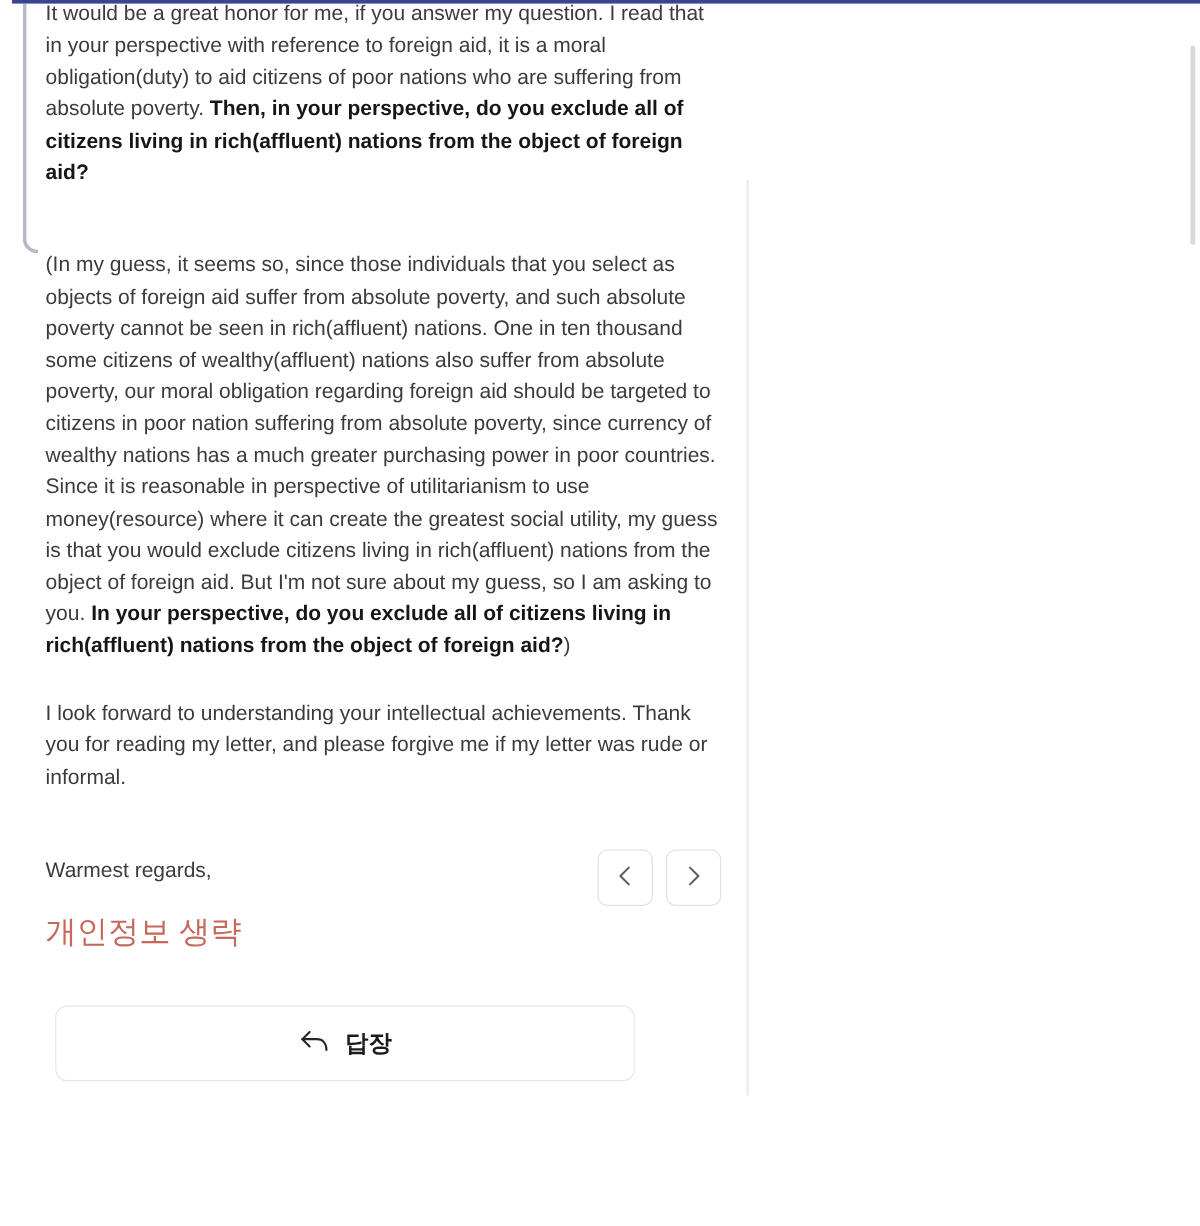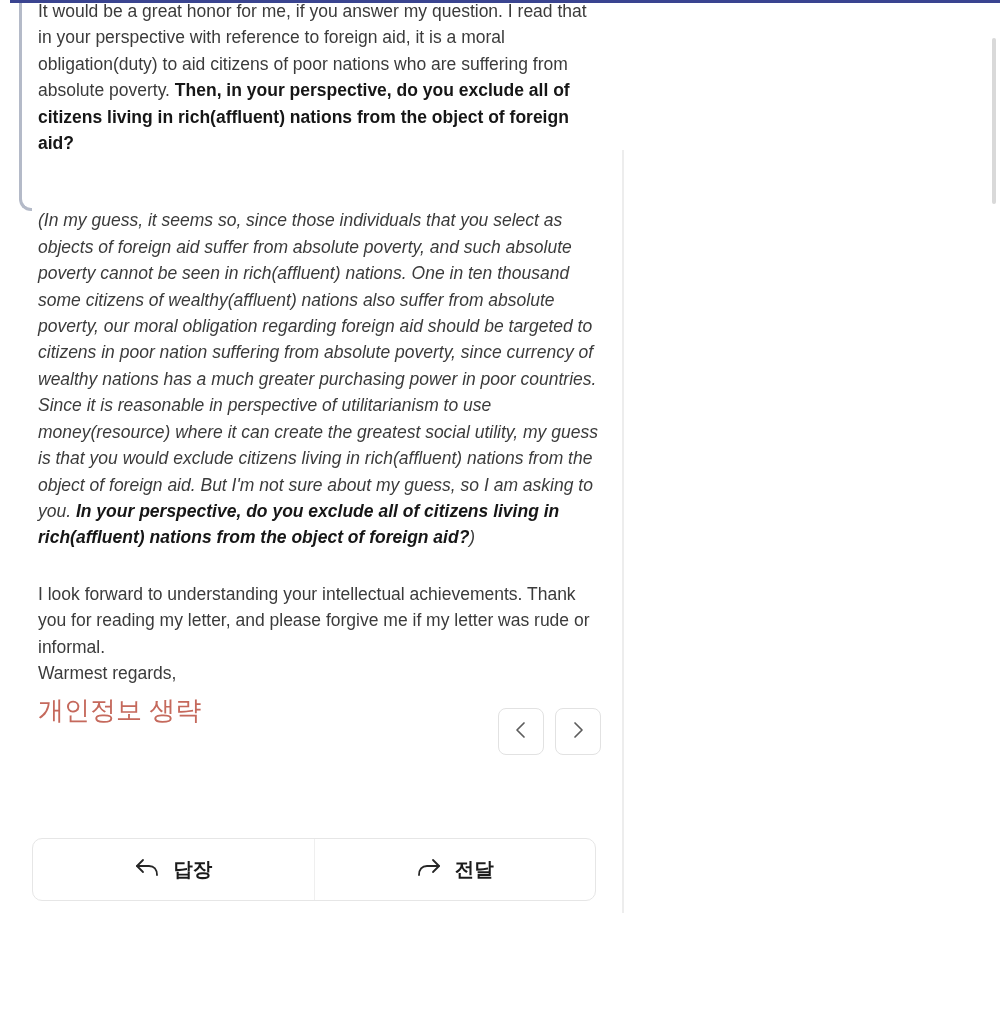--- a/index.html
+++ b/index.html
@@ -17,40 +17,40 @@
     position:absolute; left:19px; top:3px; width:13px; height:208px;
     border-left:3px solid #b4bac8; border-bottom:3px solid #b4bac8;
     border-bottom-left-radius:12px;
   }
   
   .email-body { position:absolute; left:38px; top:-2px; width:566px; }
   .email-body p {
     font-size:17.5px; line-height:26.4px; color:#3b3b3b; letter-spacing:0;
   }
   .email-body b { font-weight:700; color:#161616; }
-  .para2 { margin-top:51px;font-style:italic; }
+  .para2 { margin-top:51px; }
   .para3 { margin-top:30px; }
-  .signoff { }
-  .signature { margin-top:7px; font-size:26px !important; line-height:34px !important; color:#c5695c !important; letter-spacing:2px; }
+  .signoff { margin-top:52px; }
+  .signature { margin-top:21px; font-size:26px !important; line-height:34px !important; color:#c5695c !important; letter-spacing:2px; }
   
   .content-divider { position:absolute; left:622px; top:150px; width:2px; height:763px; background:#ededed; }
   
   .scrollbar-thumb { position:absolute; left:992px; top:38px; width:4px; height:166px; background:#d9d9d9; border-radius:2px; }
   
   .pager-btn {
     position:absolute; top:708px; width:46px; height:47px;
     background:#fff; border:1px solid #e2e2e2; border-radius:8px;
     display:flex; align-items:center; justify-content:center; cursor:pointer;
   }
   .pager-prev { left:498px; }
   .pager-next { left:555px; }
   .pager-btn svg { stroke:#5d5d5d; }
   
   .action-bar {
-    position:absolute; left:32px; top:838px; width:564px; height:63px;
+    position:absolute; left:46px; top:838px; width:483px; height:63px;
     border:1px solid #e6e6e6; border-radius:10px; background:#fff;
     display:flex; align-items:stretch;
   }
   .action-cell {
     flex:1; display:flex; align-items:center; justify-content:center; gap:13px;
     cursor:pointer; background:transparent; border:none;
   }
   .action-cell + .action-cell { border-left:1px solid #efefef; }
   .action-cell svg { stroke:#262626; }
   .action-label {
@@ -97,29 +97,20 @@
   <div class="action-bar">
     <button class="action-cell">
       <span>
         <svg width="26" height="24" viewBox="0 0 26 24" fill="none" stroke-width="1.8" stroke-linecap="round" stroke-linejoin="round">
           <polyline points="9,4 3,10 9,16"></polyline>
           <path d="M3 10 H15 C20 10 23 13.5 23 19"></path>
         </svg>
       </span>
       <span class="action-label">답장</span>
     </button>
-    <button class="action-cell">
-      <span>
-        <svg width="26" height="24" viewBox="0 0 26 24" fill="none" stroke-width="1.8" stroke-linecap="round" stroke-linejoin="round">
-          <polyline points="17,4 23,10 17,16"></polyline>
-          <path d="M23 10 H11 C6 10 3 13.5 3 19"></path>
-        </svg>
-      </span>
-      <span class="action-label">전달</span>
-    </button>
   </div>
 
   <div class="nav-bar">
     
     
     
   </div>
 
 </div>
 

